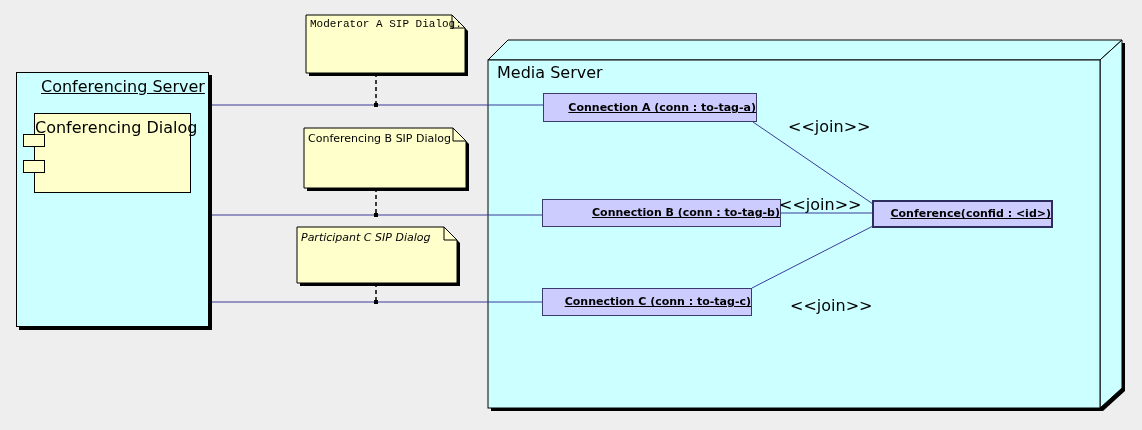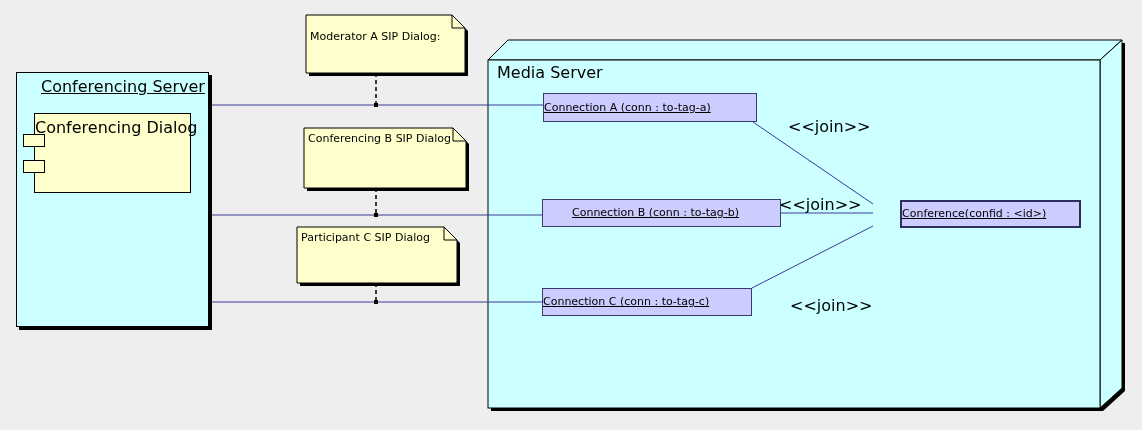--- a/index.html
+++ b/index.html
@@ -5,21 +5,21 @@
   html,body{margin:0;padding:0;}
   body{background:#eeeeee;font-family:"DejaVu Sans","Liberation Sans",sans-serif;}
   #canvas{position:relative;width:1142px;height:430px;background:#eeeeee;overflow:hidden;}
   #shapes{position:absolute;left:0;top:0;width:1142px;height:430px;}
   .abs{position:absolute;}
   .lbl{font-size:16px;color:#000;white-space:nowrap;}
   .node-box{background:#ccffff;border:1px solid #000;box-shadow:3px 3px 0 #000;}
   .component{background:#ffffcc;border:1px solid #000;}
   .tab{position:absolute;width:20px;height:11px;background:#ffffcc;border:1px solid #000;left:-12px;}
   .obj{background:#ccccff;border:1px solid #3b3b6e;font-size:11px;color:#000;
-       text-align:left;text-decoration:underline;white-space:nowrap;overflow:hidden;}
+       text-align:right;text-decoration:underline;white-space:nowrap;overflow:hidden;font-weight:bold;}
   .note-text{font-size:11px;color:#000;line-height:16px;white-space:nowrap;}
   .underline{text-decoration:underline;}
 </style>
 </head>
 <body>
 
 <div id="canvas">
 
   <svg id="shapes" viewBox="0 0 1142 430" xmlns="http://www.w3.org/2000/svg">
 
@@ -61,29 +61,29 @@
 
     <div class="abs component" style="left:17px;top:40px;width:155px;height:78px;">
       <div class="lbl" style="position:absolute;left:0;right:0;top:4px;text-align:center;">Conferencing Dialog</div>
       <span class="tab" style="top:20px;"></span>
       <span class="tab" style="top:46px;"></span>
     </div>
   </div>
 
   <div class="lbl abs" style="left:497px;top:63px;">Media Server</div>
 
-  <div class="abs note-text" style="left:310px;top:29px;">
+  <div class="abs note-text" style="left:310px;top:16px;font-family:Liberation Mono, monospace;">
     <div>Moderator A SIP Dialog:</div>
   </div>
   <div class="abs note-text" style="left:308px;top:131px;">Conferencing B SIP Dialog</div>
-  <div class="abs note-text" style="left:301px;top:230px;">Participant C SIP Dialog</div>
+  <div class="abs note-text" style="left:301px;top:230px;font-style:italic;">Participant C SIP Dialog</div>
 
   <div class="abs obj" style="left:543px;top:93px;width:212px;height:27px;line-height:27px;">Connection A (conn : to-tag-a)</div>
   <div class="abs obj" style="left:542px;top:199px;width:208px;height:26px;line-height:26px;padding-left:29px;">Connection B (conn : to-tag-b)</div>
   <div class="abs obj" style="left:542px;top:288px;width:208px;height:26px;line-height:26px;">Connection C (conn : to-tag-c)</div>
 
-  <div class="abs obj" style="left:900px;top:200px;width:177px;height:24px;line-height:24px;border-width:2px;border-color:#2e2e5e;">Conference(confid : &lt;id&gt;)</div>
+  <div class="abs obj" style="left:872px;top:200px;width:177px;height:24px;line-height:24px;border-width:2px;border-color:#2e2e5e;">Conference(confid : &lt;id&gt;)</div>
 
   <div class="lbl abs" style="left:788px;top:117px;">&lt;&lt;join&gt;&gt;</div>
   <div class="lbl abs" style="left:779px;top:195px;">&lt;&lt;join&gt;&gt;</div>
   <div class="lbl abs" style="left:790px;top:296px;">&lt;&lt;join&gt;&gt;</div>
 
 </div>
 
 </body></html>

